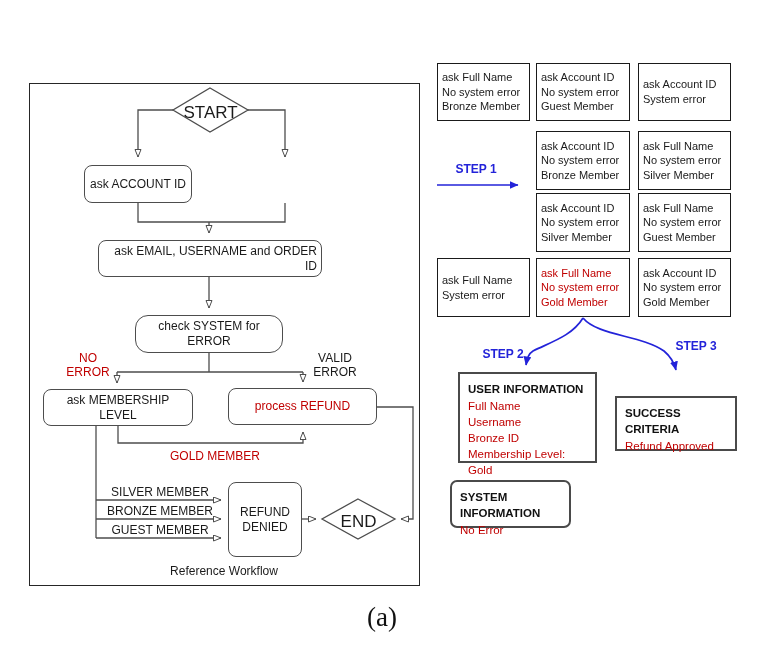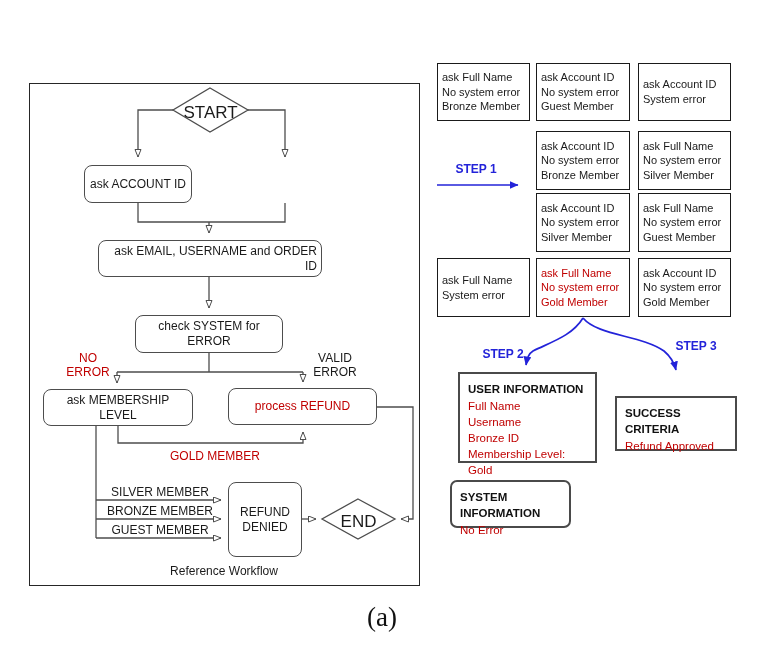--- a/index.html
+++ b/index.html
@@ -69,21 +69,21 @@
       <path d="M583,318 C598,336 641,335 664,351 C670,356 674,362 676,370" marker-end="url(#mb)"></path>
     </g>
   </svg>
 
   <div class="abs panel" style="left:29px;top:83px;width:389px;height:501px;"></div>
   <div class="abs panel-caption" style="left:29px;top:564px;width:390px;">Reference Workflow</div>
 
   <div class="abs diamond-label" style="left:173px;top:103px;width:75px;">START</div>
   <div class="abs node" style="left:84px;top:165px;width:108px;height:38px;">ask ACCOUNT ID</div>
   <div class="abs node" style="left:98px;top:240px;width:224px;height:37px;text-align:right;">ask EMAIL, USERNAME and ORDER ID</div>
-  <div class="abs node" style="left:135px;top:315px;width:148px;height:38px;">check SYSTEM for ERROR</div>
+  <div class="abs node" style="left:135px;top:315px;width:148px;height:38px;border-radius:13px;">check SYSTEM for ERROR</div>
   <div class="abs node" style="left:43px;top:389px;width:150px;height:37px;">ask MEMBERSHIP LEVEL</div>
   <div class="abs node red" style="left:228px;top:388px;width:149px;height:37px;">process REFUND</div>
   <div class="abs node" style="left:228px;top:482px;width:74px;height:75px;">REFUND DENIED</div>
   <div class="abs diamond-label" style="left:322px;top:512px;width:73px;">END</div>
 
   <div class="abs elabel red" style="left:62px;top:351px;width:52px;">NO ERROR</div>
   <div class="abs elabel" style="left:306px;top:351px;width:58px;">VALID ERROR</div>
   <div class="abs elabel red nowrap" style="left:160px;top:449px;width:110px;">GOLD MEMBER</div>
   <div class="abs elabel nowrap" style="left:98px;top:485px;width:124px;">SILVER MEMBER</div>
   <div class="abs elabel nowrap" style="left:98px;top:504px;width:124px;">BRONZE MEMBER</div>

